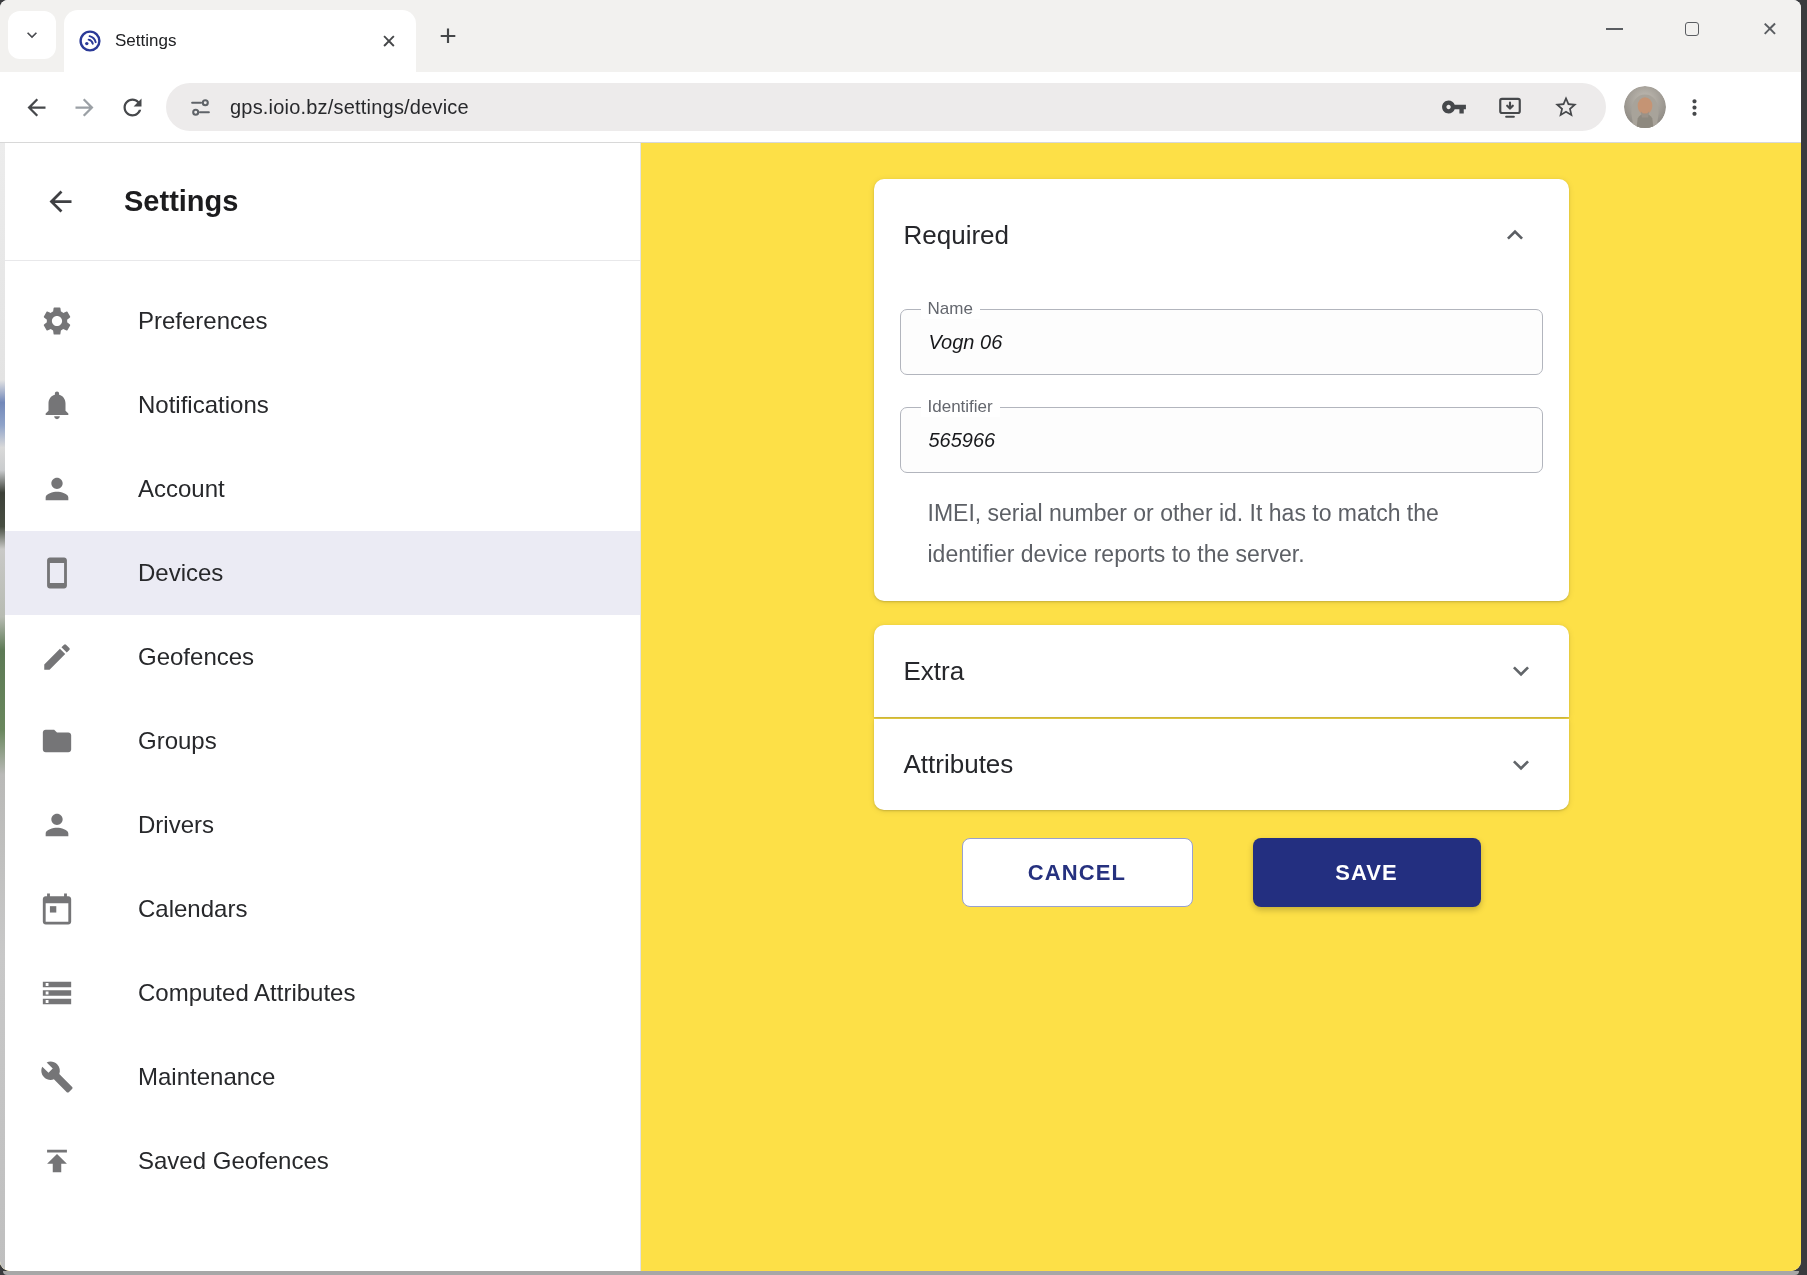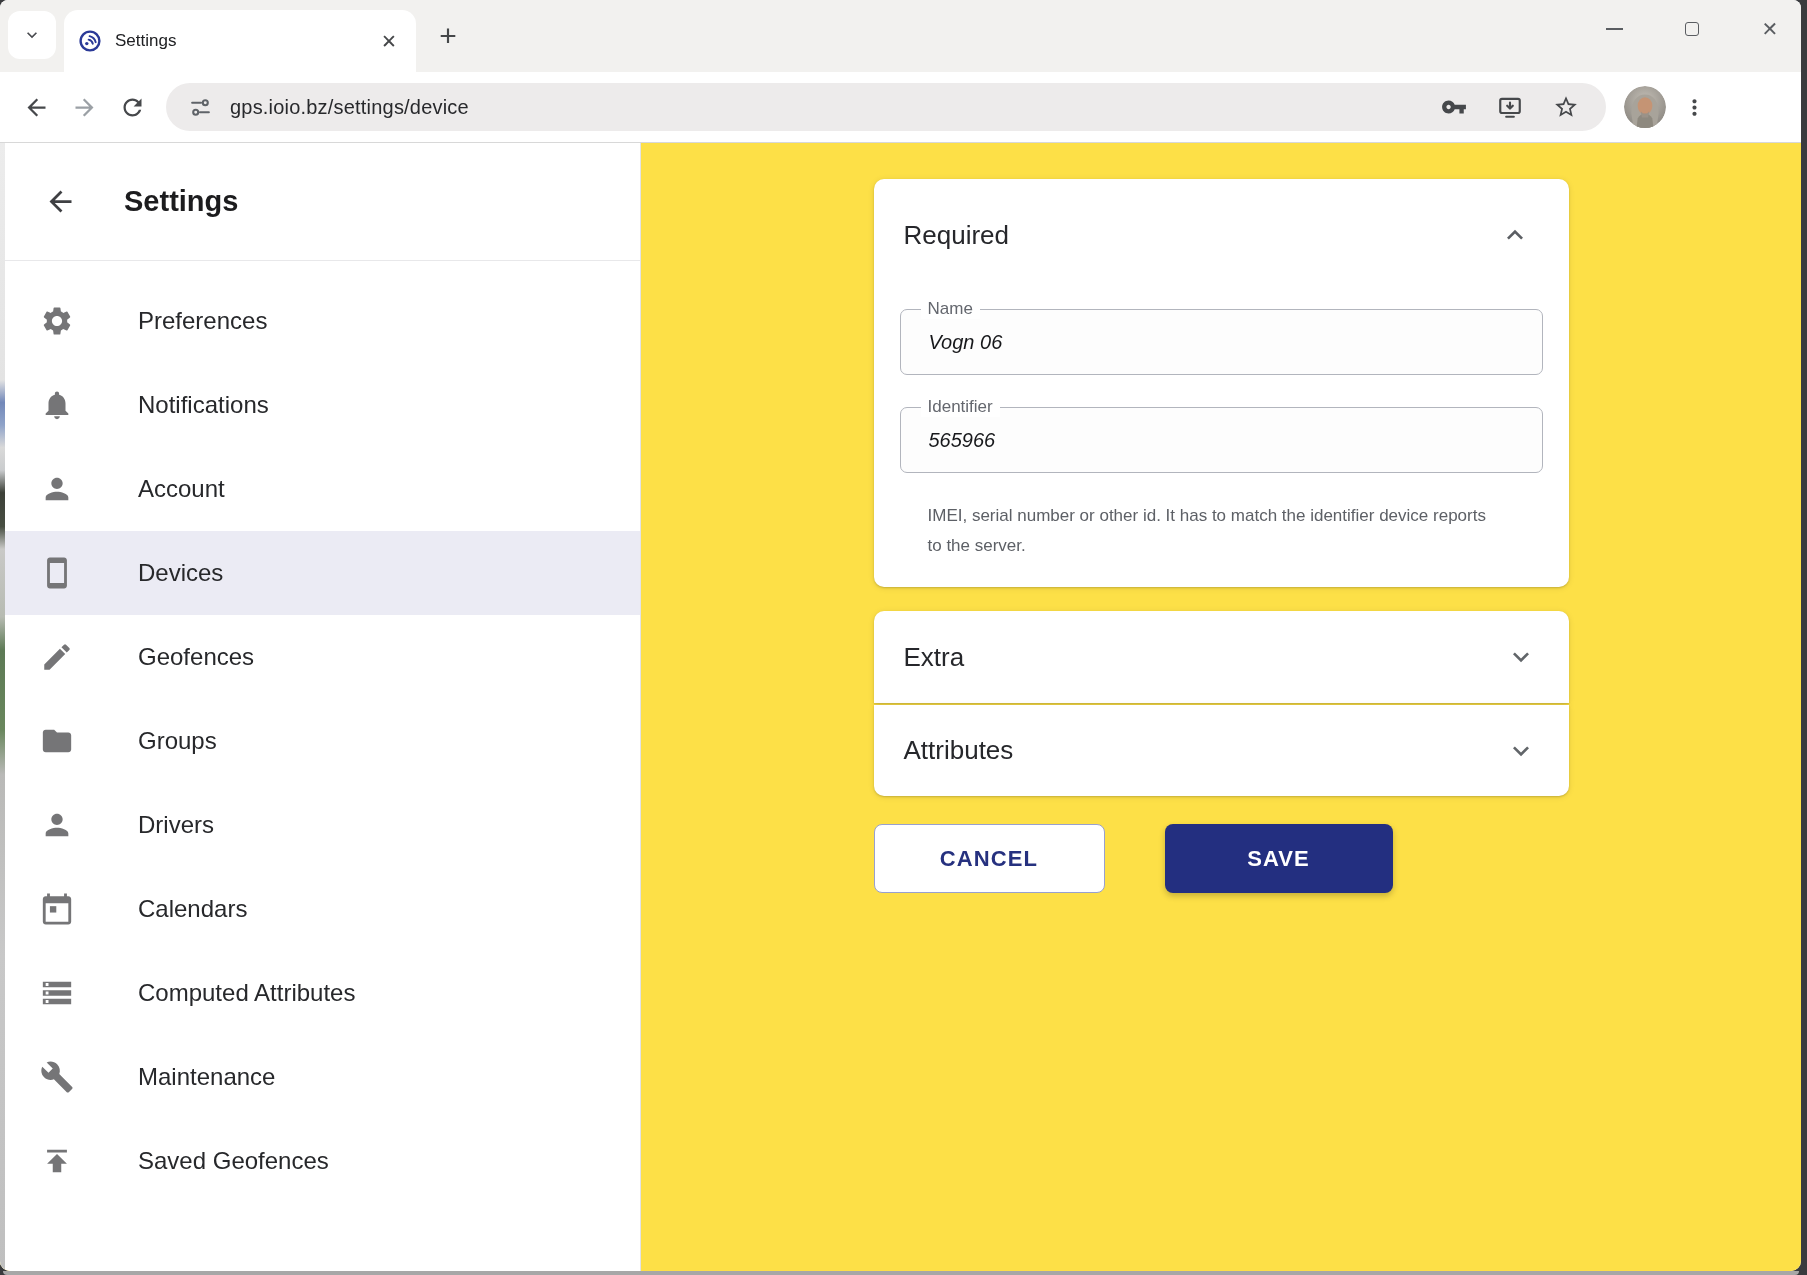--- a/index.html
+++ b/index.html
@@ -92,30 +92,30 @@
   .chev-btn{width:32px;height:32px;color:#5b5e63;display:flex;align-items:center;justify-content:center}
   .chev-btn svg,.acc-chev svg{width:32px;height:32px}
   .fgroup{position:relative;margin:0 26px}
   .fgroup.name{margin-top:58px}
   .fgroup.ident{margin-top:32px}
   .mui-input{
     width:100%;height:66px;border:1px solid #b2b5bd;border-radius:7px;background:#fdfdfd;
     font-family:"Liberation Sans",sans-serif;font-size:20px;color:#17181b;padding:0 28px;outline:none;font-style:italic;
   }
   .flabel{position:absolute;top:-10px;left:21px;background:#fff;padding:0 7px;font-size:17px;color:#64676e;line-height:20px}
-  .helper{margin:28px 40px 0 54px;width:575px;font-size:17px;line-height:30px;color:#5d6066}
+  .helper{margin:20px 40px 0 54px;width:575px;font-size:23px;line-height:41px;color:#5d6066}
 
   .acc{height:92px;background:#fff;display:flex;align-items:center;justify-content:space-between;
     padding:0 32px 0 30px;cursor:pointer}
   .acc.extra{margin-top:24px;border-radius:10px 10px 0 0}
   .acc.attrs{margin-top:2px;height:91px;border-radius:0 0 10px 10px}
   .acc-label{font-size:26px;color:#26272b}
   .acc-chev{width:32px;height:32px;color:#616569;display:flex;align-items:center;justify-content:center}
 
-  .actions{display:flex;gap:60px;margin-top:28px}
+  .actions{display:flex;justify-content:center;gap:60px;margin-top:28px}
   .btn{height:69px;border-radius:8px;font-size:22px;font-weight:600;letter-spacing:1.1px;
     display:flex;align-items:center;justify-content:center}
   .btn-cancel{width:231px;background:#fff;border:1px solid #98a0cf;color:#26317f}
   .btn-save{width:228px;background:#232f80;color:#fff;box-shadow:0 3px 6px rgba(0,0,0,.22)}
 </style>
 </head>
 <body>
 
 <div class="window">
 

